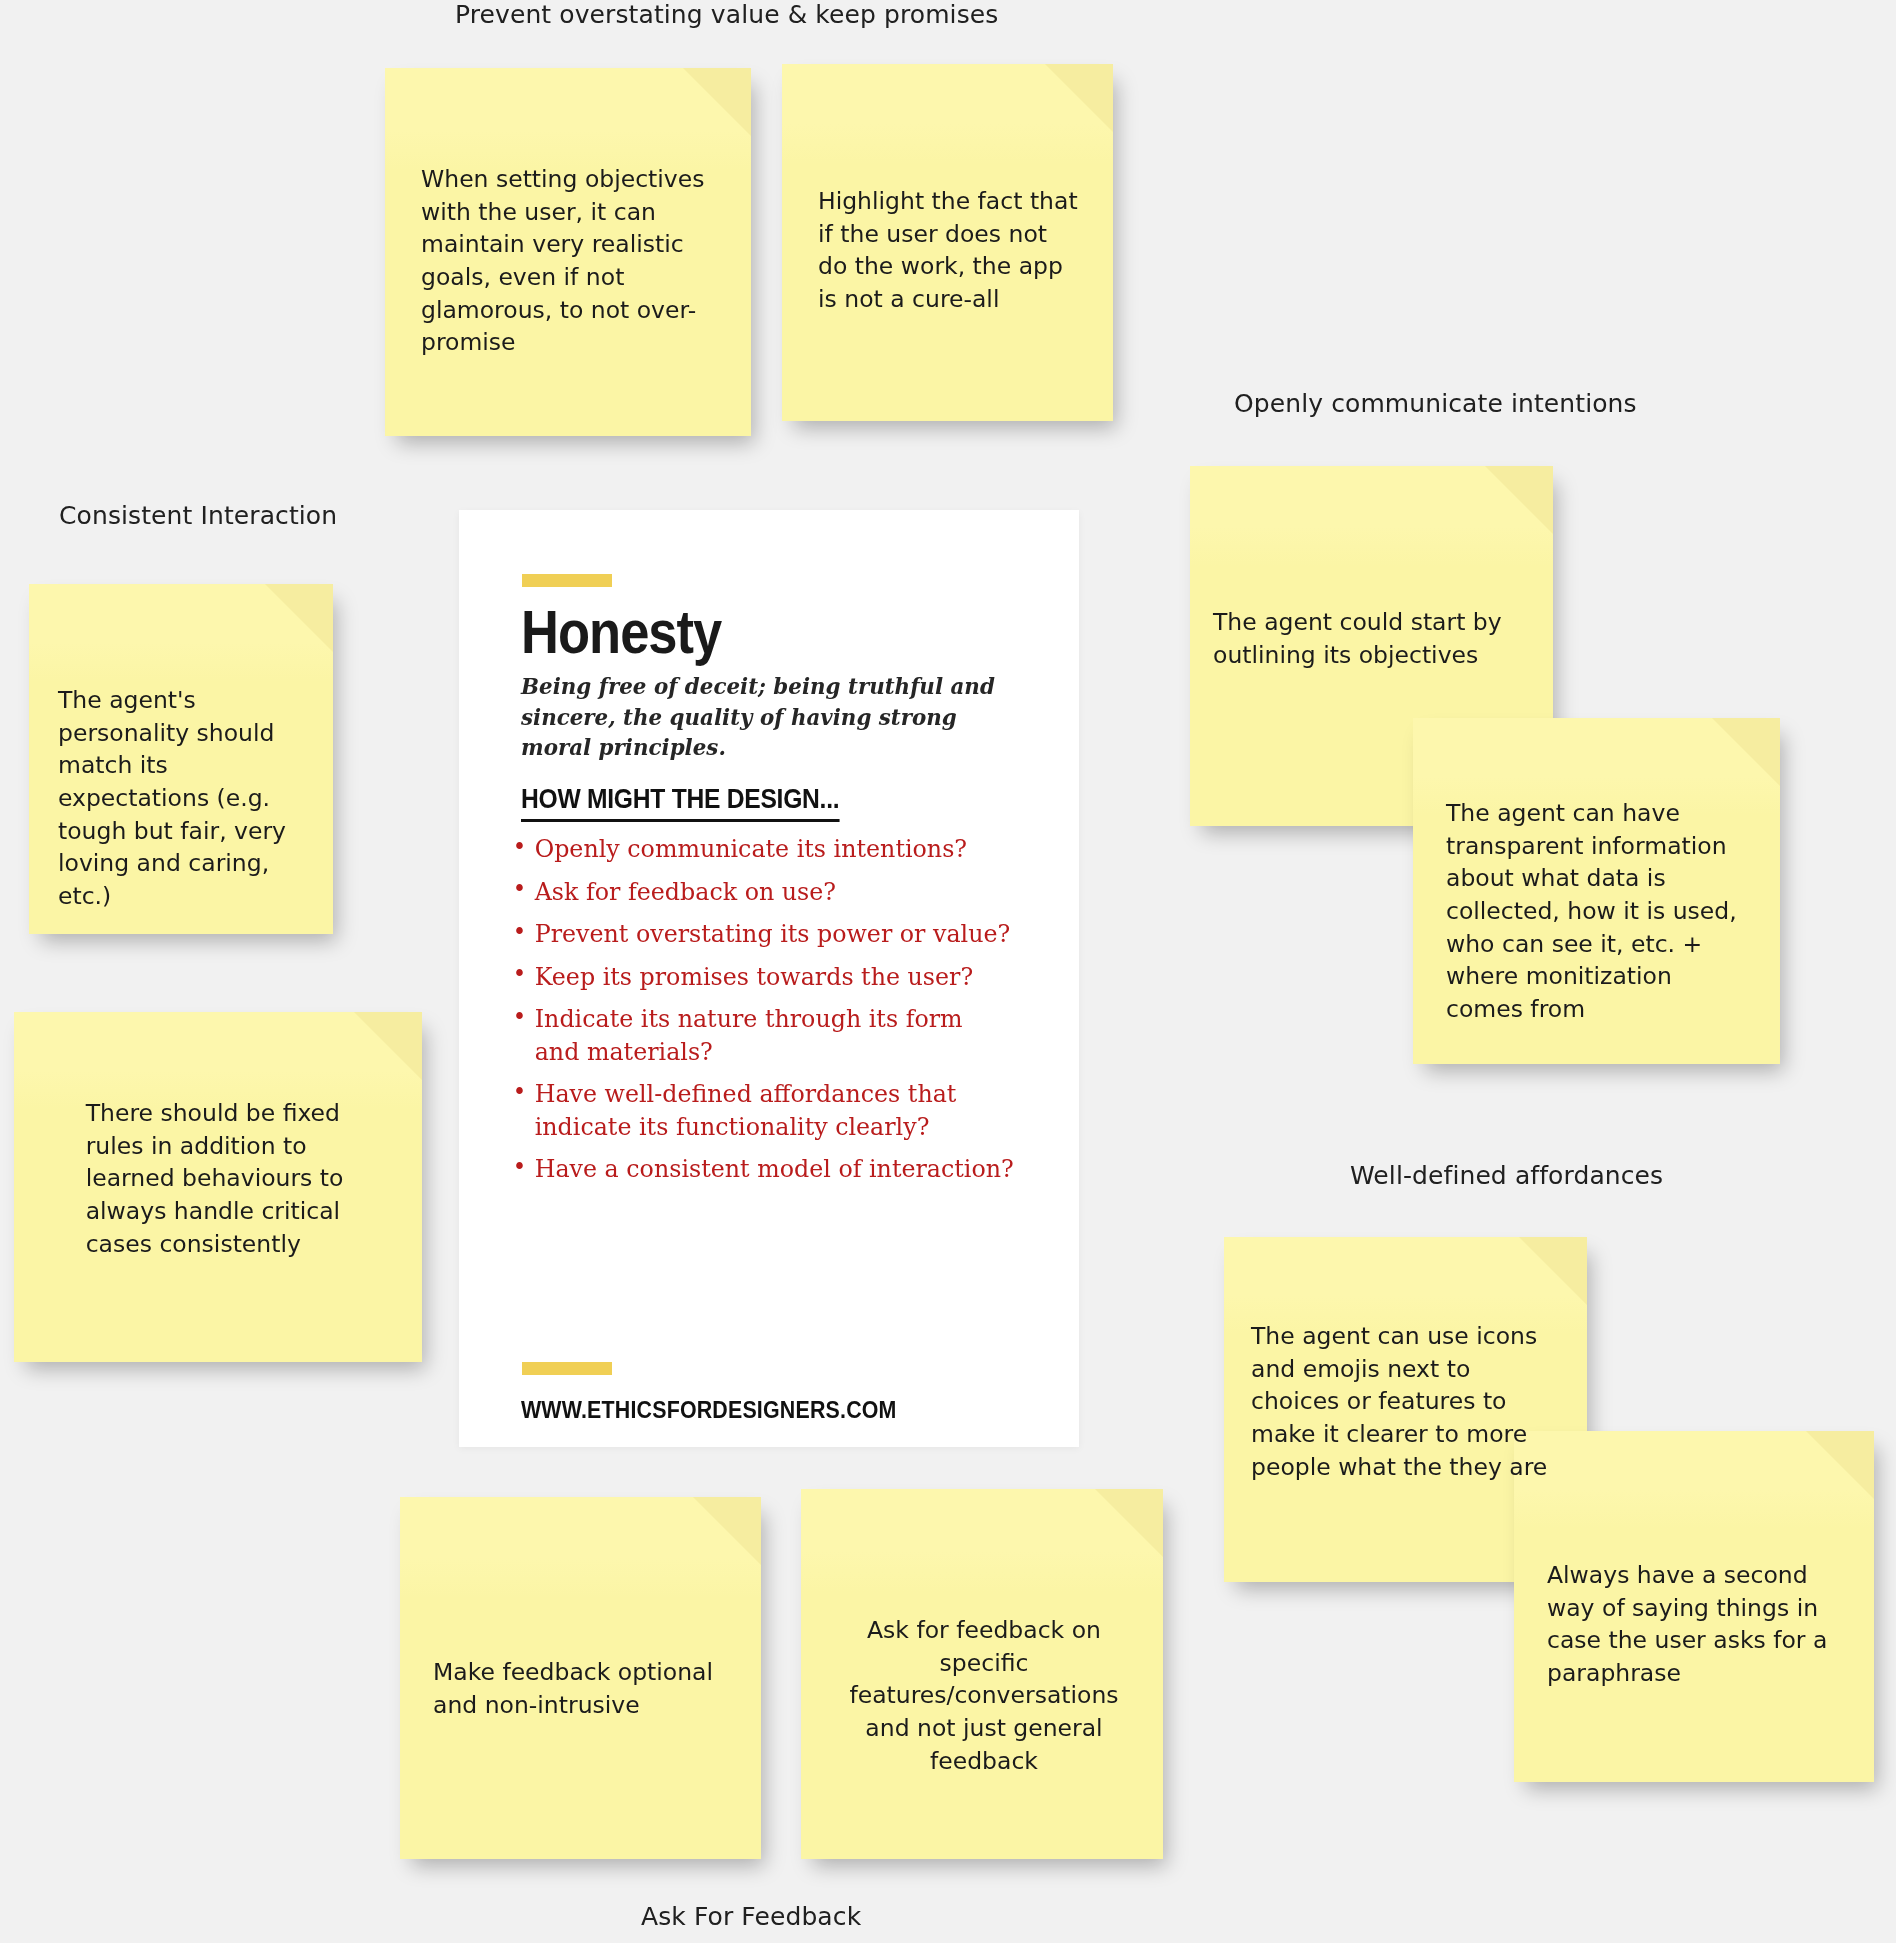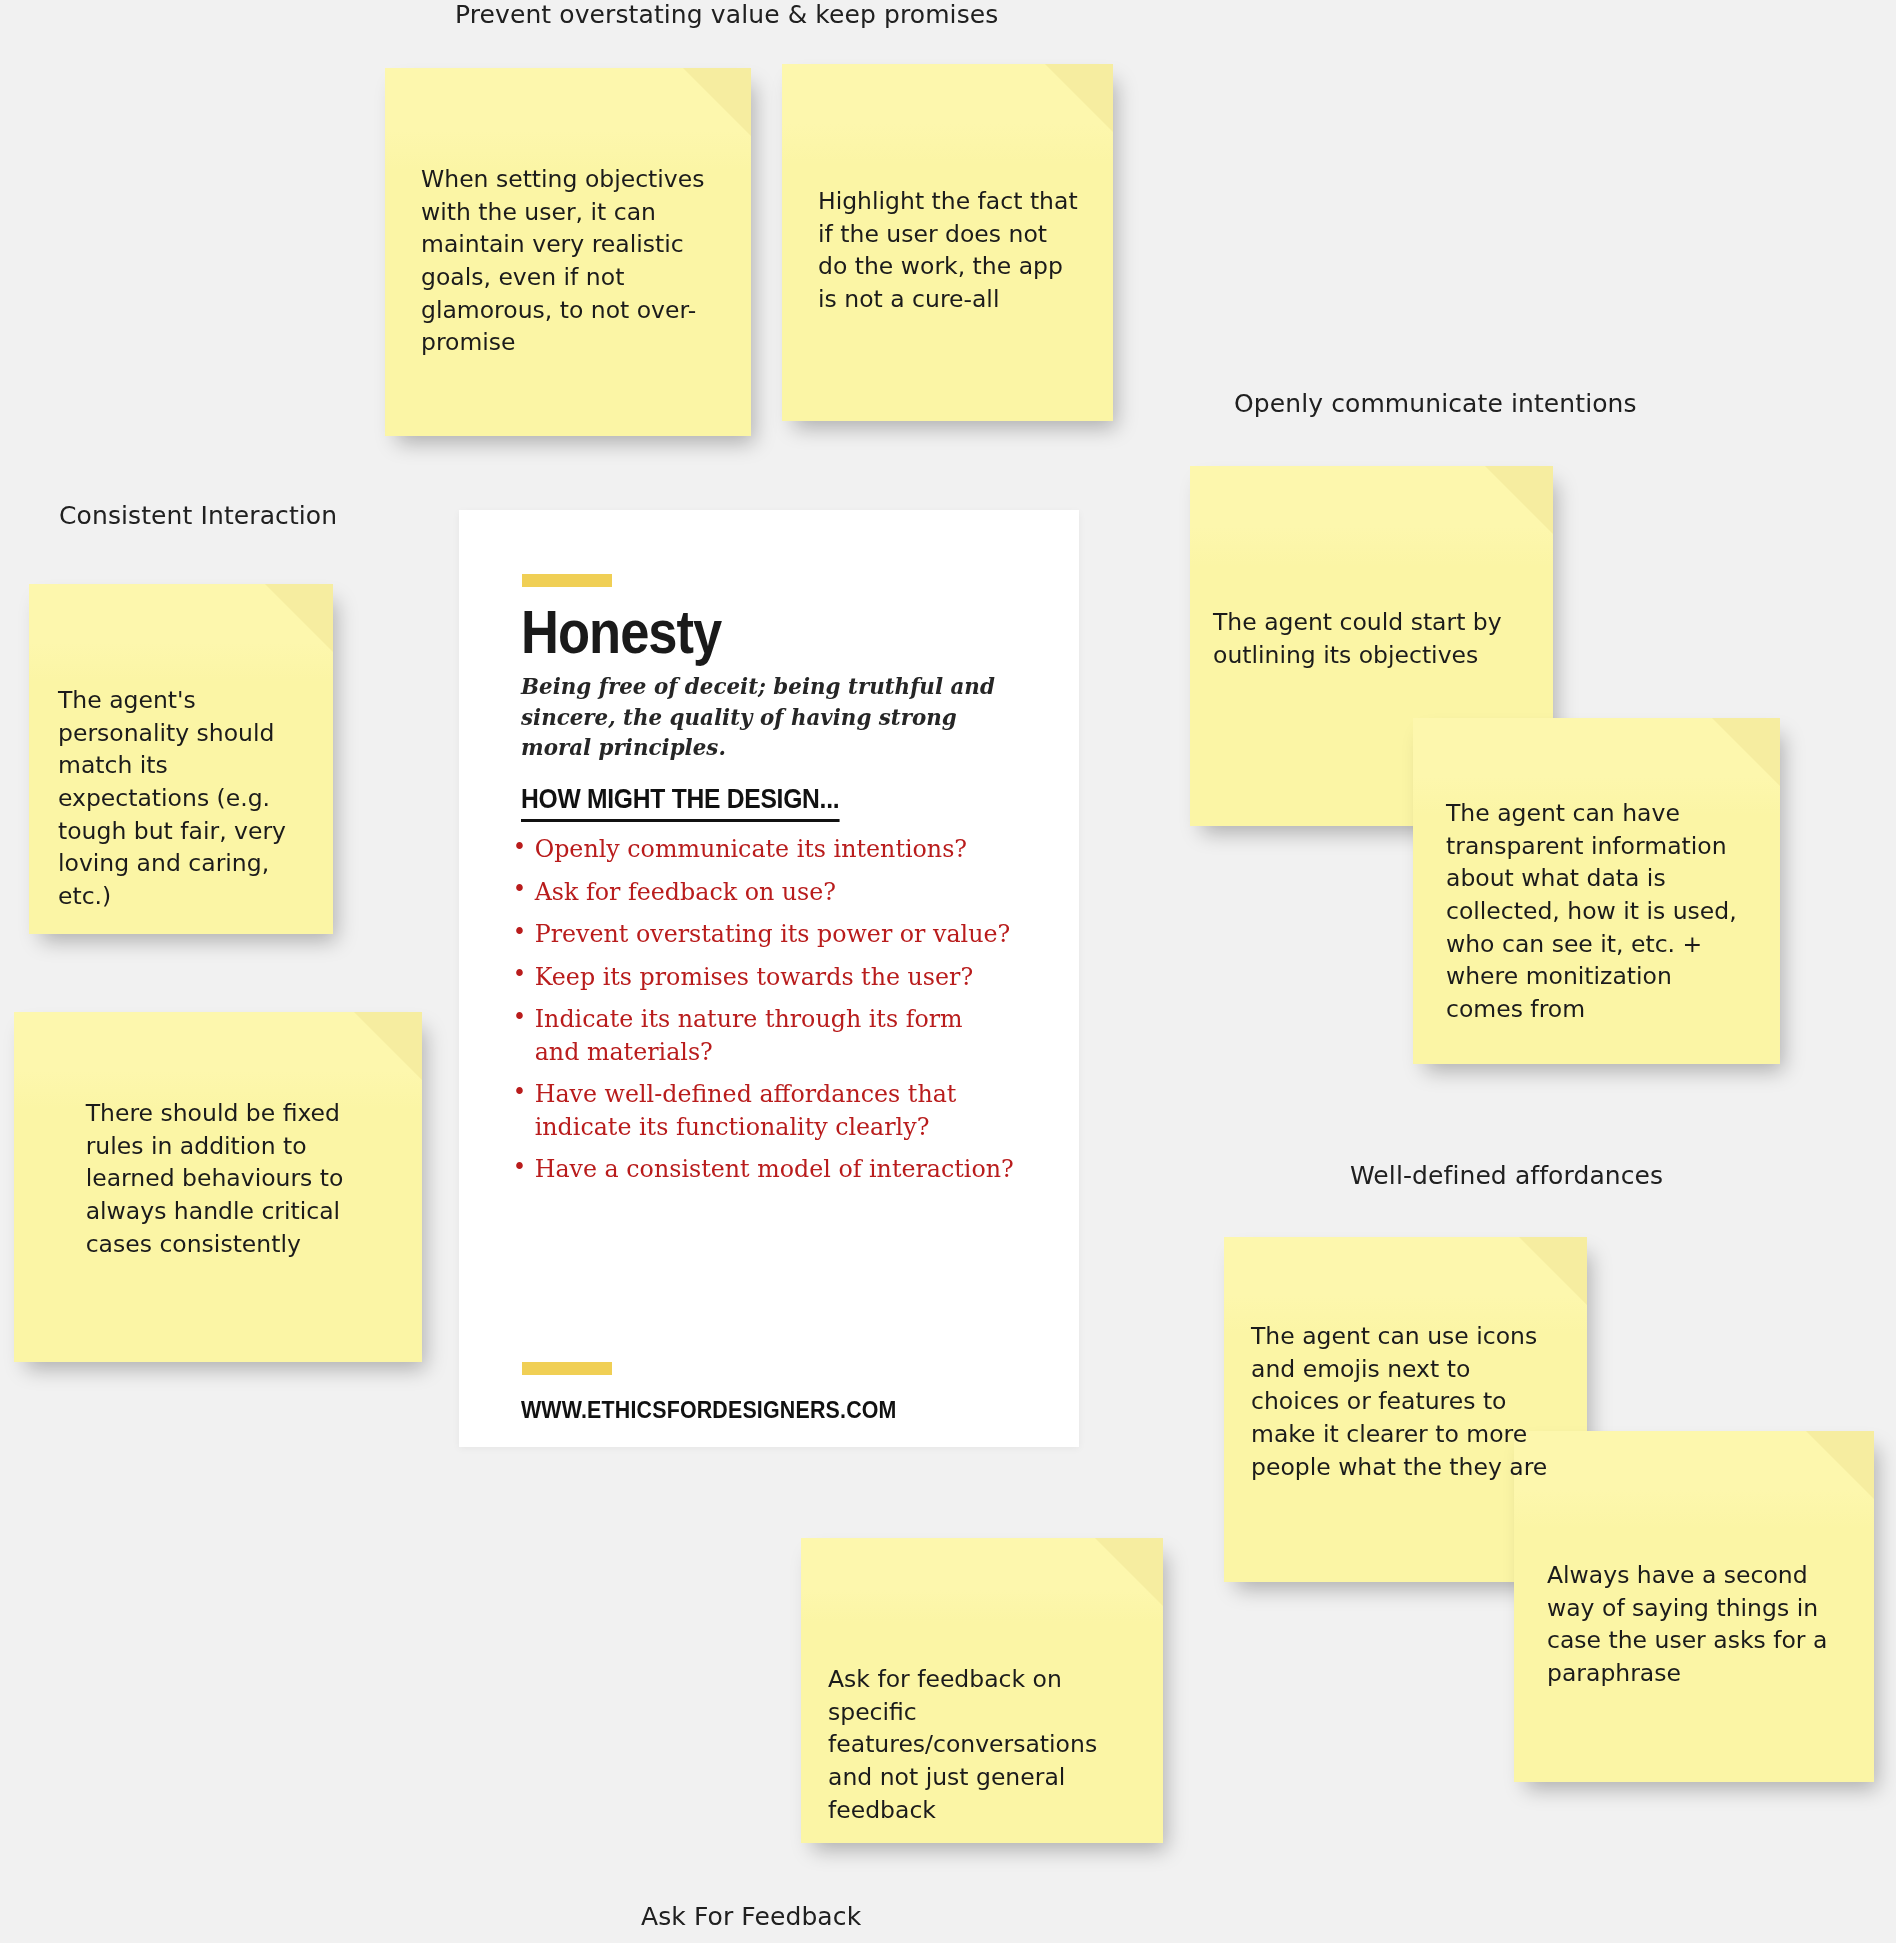--- a/index.html
+++ b/index.html
@@ -176,22 +176,25 @@
   </div>
 
   <div class="note" style="left:1224px;top:1237px;width:363px;height:345px;">
     <span class="note-text" style="margin:83px 27px 0 27px;">The agent can use icons and emojis next to choices or features to make it clearer to more people what the they are</span>
   </div>
 
   <div class="note" style="left:1514px;top:1431px;width:360px;height:351px;">
     <span class="note-text" style="margin:128px 21px 0 33px;">Always have a second way of saying things in case the user asks for a paraphrase</span>
   </div>
 
-
-  <div class="note" style="left:801px;top:1538px;width:362px;height:305px;">
+  <div class="note" style="left:400px;top:1497px;width:361px;height:362px;">
+    <span class="note-text" style="margin:159px 30px 0 33px;">Make feedback optional and non-intrusive</span>
+  </div>
+
+  <div class="note" style="left:801px;top:1489px;width:362px;height:370px;text-align:center;">
     <span class="note-text" style="margin:125px 23px 0 27px;">Ask for feedback on specific features/conversations and not just general feedback</span>
   </div>
 
   <div class="card"></div>
 
   <div class="card-rule top"></div>
 
   <div class="card-title">Honesty</div>
 
   <div class="card-def">Being free of deceit; being truthful and sincere, the quality of having strong moral principles.</div>

